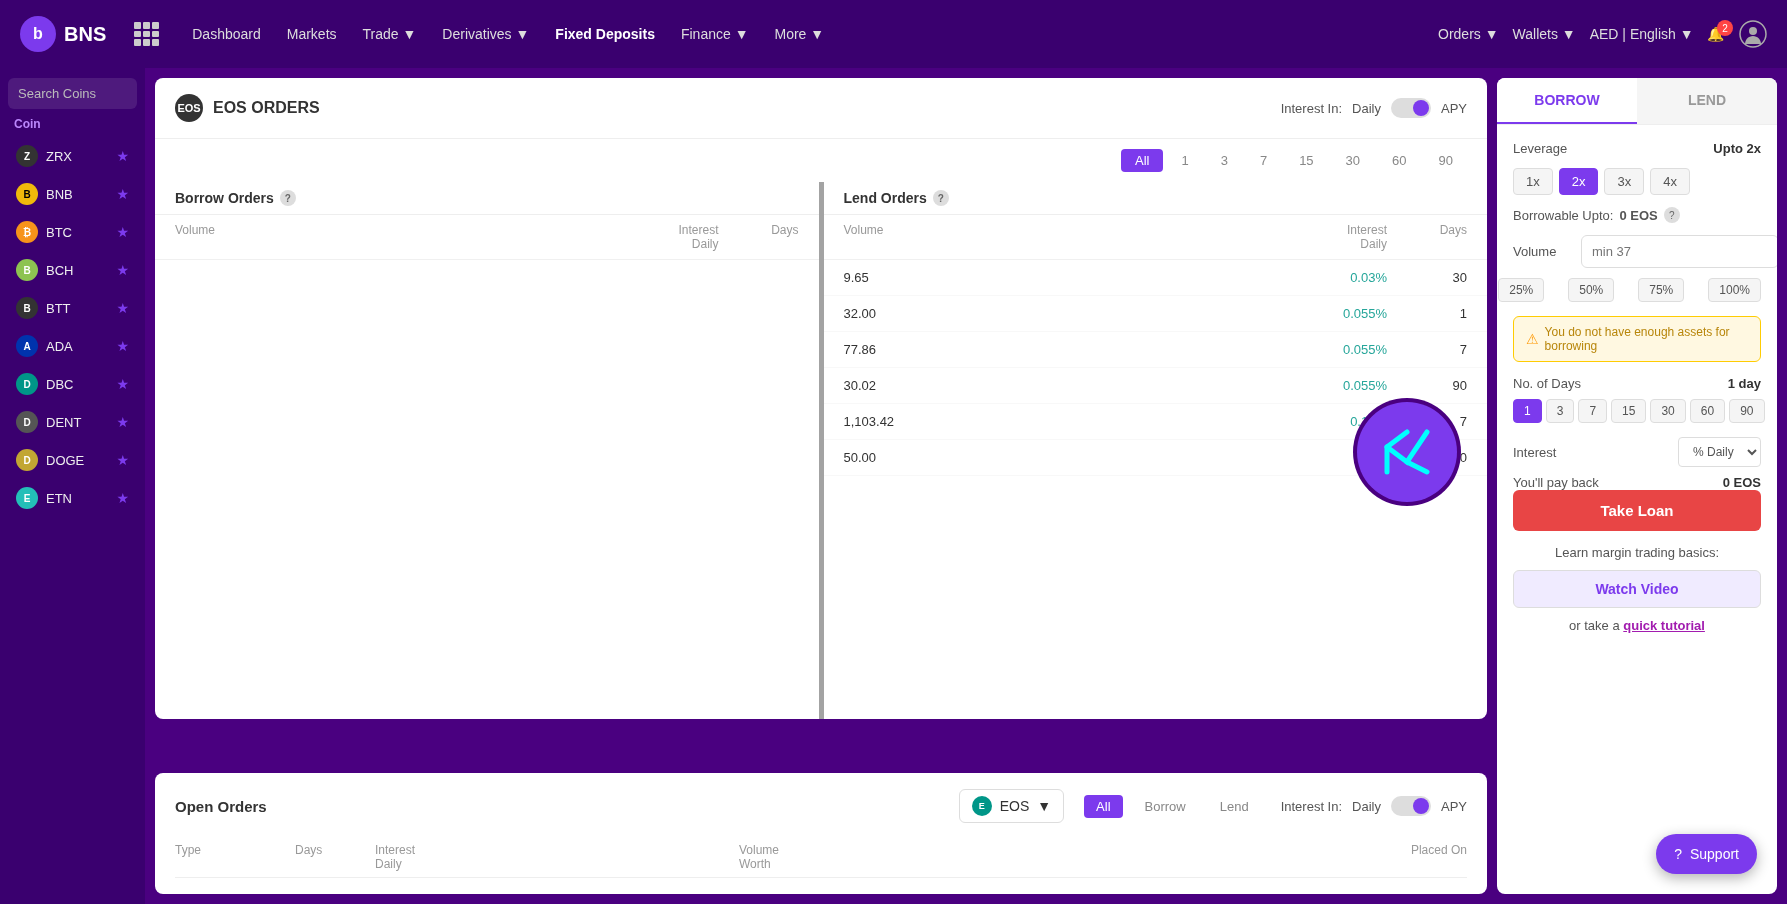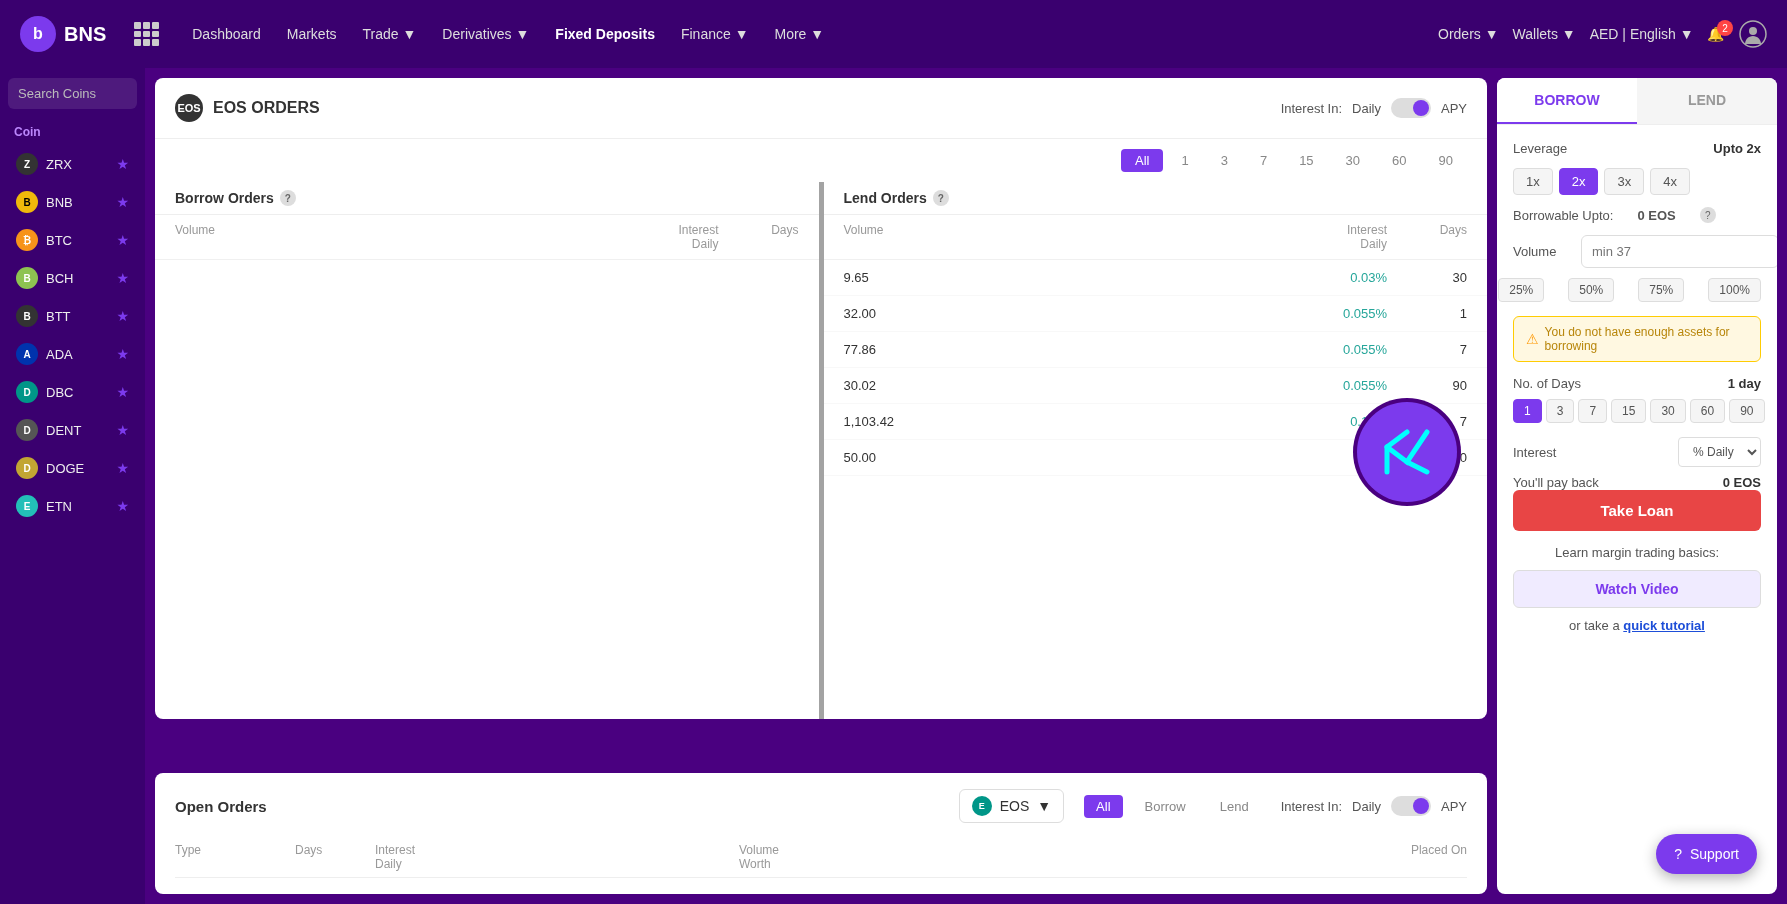--- a/index.html
+++ b/index.html
@@ -20,21 +20,21 @@
     .nav-right { display: flex; align-items: center; gap: 14px; margin-left: auto; }
     .nav-right-item { color: #ddd; font-size: 14px; cursor: pointer; display: flex; align-items: center; gap: 4px; }
     .bell-icon { position: relative; }
     .bell-badge { position: absolute; top: -6px; right: -8px; background: #ff4444; border-radius: 50%; width: 16px; height: 16px; font-size: 10px; display: flex; align-items: center; justify-content: center; color: #fff; }
 
     
     .main-layout { display: flex; height: calc(904px - 68px); }
 
     
     .sidebar { width: 145px; background: #3a006f; padding: 10px 8px; display: flex; flex-direction: column; gap: 4px; overflow-y: auto; flex-shrink: 0; }
-    .sidebar-search { background: rgba(255,255,255,0.1); border: none; border-radius: 6px; padding: 8px 10px; color: #fdba74; font-size: 13px; width: 100%; outline: none; margin-bottom: 8px; }
+    .sidebar-search { background: rgba(255,255,255,0.1); border: none; border-radius: 6px; padding: 8px 10px; color: #fdba74; font-size: 13px; width: 100%; outline: none; }
     .sidebar-search::placeholder { color: #bbb; }
     .sidebar-section-label { color: #bb86fc; font-size: 12px; padding: 4px 6px; font-weight: 600; }
     .sidebar-item { display: flex; align-items: center; justify-content: space-between; padding: 6px 8px; border-radius: 6px; cursor: pointer; }
     .sidebar-item-left { display: flex; align-items: center; gap: 8px; }
     .coin-icon { width: 22px; height: 22px; border-radius: 50%; display: flex; align-items: center; justify-content: center; font-size: 10px; font-weight: bold; }
     .coin-icon.zrx { background: #333; color: #fff; }
     .coin-icon.bnb { background: #f0b90b; color: #000; }
     .coin-icon.btc { background: #f7931a; color: #fff; }
     .coin-icon.bch { background: #8dc351; color: #fff; }
     .coin-icon.btt { background: #333; color: #fff; }
@@ -99,21 +99,21 @@
     .bl-tab.active { color: #7c3aed; border-bottom: 2px solid #7c3aed; background: #fff; }
     .bl-tab.inactive { color: #999; background: #f5f5f5; }
 
     .right-panel-body { padding: 16px; flex: 1; overflow-y: auto; }
     .rp-row { display: flex; align-items: center; justify-content: space-between; margin-bottom: 12px; }
     .rp-label { font-size: 13px; color: #555; }
     .rp-value { font-size: 13px; font-weight: 600; color: #333; }
     .leverage-options { display: flex; gap: 6px; }
     .lev-btn { padding: 5px 12px; border-radius: 4px; font-size: 13px; cursor: pointer; border: 1px solid #ddd; background: #f5f5f5; color: #555; }
     .lev-btn.active { background: #7c3aed; color: #fff; border-color: #7c3aed; }
-    .borrowable { font-size: 13px; color: #555; margin-bottom: 12px; display: flex; align-items: center; gap: 24px; }
+    .borrowable { font-size: 13px; color: #555; margin-bottom: 12px; display: flex; align-items: center; gap: 6px; }
     .borrowable span.val { font-weight: 600; }
     .volume-row { display: flex; align-items: center; gap: 8px; margin-bottom: 10px; }
     .rp-input-label { font-size: 13px; color: #555; min-width: 60px; }
     .rp-input { flex: 1; border: 1px solid #ddd; border-radius: 6px; padding: 8px 10px; font-size: 13px; color: #999; background: #fff; outline: none; }
     .percent-row { display: flex; gap: 24px; margin-bottom: 14px; justify-content: flex-end; }
     .pct-btn { padding: 4px 10px; border-radius: 4px; font-size: 12px; cursor: pointer; border: 1px solid #ddd; background: #f5f5f5; color: #555; }
     .warning-box { background: #fff8e1; border: 1px solid #ffcc02; border-radius: 6px; padding: 8px 12px; font-size: 12px; color: #b8860b; display: flex; align-items: center; gap: 6px; margin-bottom: 14px; }
     .warn-icon { color: #ff9800; font-size: 14px; }
     .days-label { display: flex; align-items: center; justify-content: space-between; margin-bottom: 8px; }
     .days-options { display: flex; gap: 4px; margin-bottom: 14px; }
@@ -121,21 +121,21 @@
     .day-btn.active { background: #7c3aed; color: #fff; border-color: #7c3aed; }
     .interest-row { display: flex; align-items: center; justify-content: space-between; margin-bottom: 8px; }
     .interest-select { border: 1px solid #ddd; border-radius: 4px; padding: 6px 10px; font-size: 12px; color: #555; cursor: pointer; background: #fff; }
     .payback-row { display: flex; align-items: center; justify-content: space-between; margin-bottom: 0; }
     .payback-label { font-size: 13px; color: #555; }
     .payback-value { font-size: 13px; font-weight: 600; color: #333; }
     .take-loan-btn { width: 100%; background: #e84545; color: #fff; border: none; border-radius: 6px; padding: 12px; font-size: 15px; font-weight: 700; cursor: pointer; margin-bottom: 14px; }
     .learn-text { text-align: center; font-size: 13px; color: #555; margin-bottom: 10px; }
     .watch-video-btn { width: 100%; background: #f0ebff; color: #7c3aed; border: 1px solid #ddd; border-radius: 6px; padding: 10px; font-size: 14px; font-weight: 600; cursor: pointer; margin-bottom: 10px; }
     .quick-tutorial-row { text-align: center; font-size: 13px; color: #555; }
-    .quick-tutorial-link { color: #1d4ed8; font-weight: 600; text-decoration: underline; cursor: pointer; }
+    .quick-tutorial-link { color: #a21caf; font-weight: 600; text-decoration: underline; cursor: pointer; }
 
     
     .support-btn {
       position: fixed; bottom: 30px; right: 30px;
       background: #7c3aed; color: #fff; border: none; border-radius: 30px;
       padding: 12px 18px; font-size: 14px; cursor: pointer;
       display: flex; align-items: center; gap: 8px; box-shadow: 0 4px 14px rgba(0,0,0,0.3);
     }
 
     

